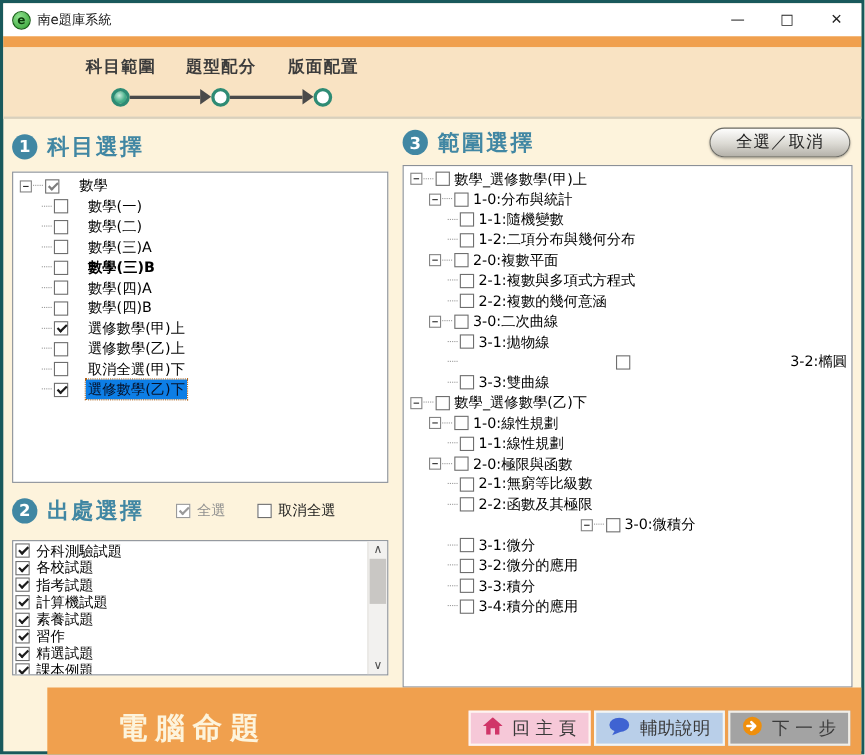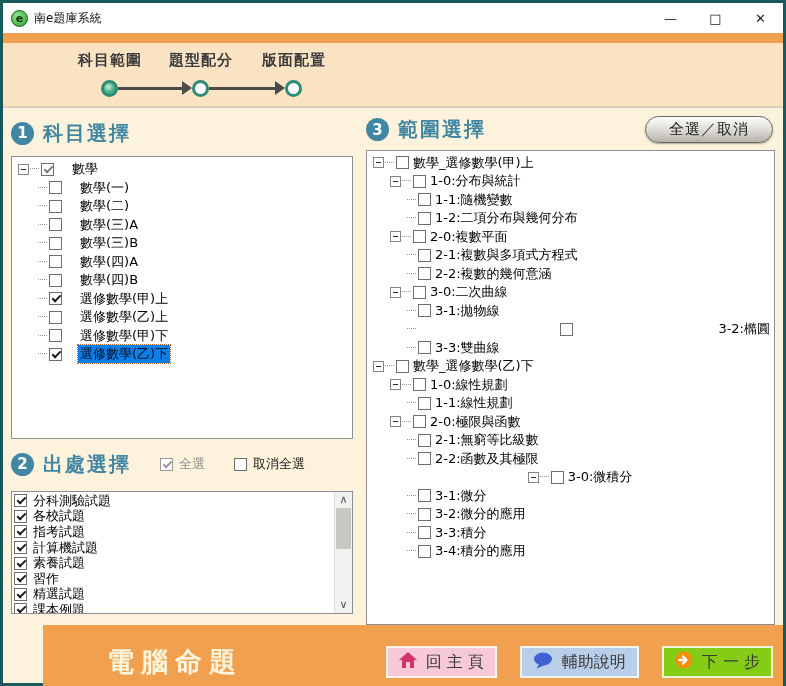--- a/index.html
+++ b/index.html
@@ -54,25 +54,25 @@
   .source-row{display:flex;align-items:center;gap:6px;height:15.6px;font-size:13px;color:#000;white-space:nowrap;}
   .scrollbar{width:17px;background:#f2f1ef;border-left:1px solid #e3e1de;display:flex;flex-direction:column;}
   .sb-arrow{height:16px;color:#505050;font-size:11px;line-height:15px;text-align:center;cursor:pointer;}
   .sb-track{flex:1;position:relative;}
   .sb-thumb{position:absolute;top:0;left:1px;right:1px;height:46%;background:#c9c7c4;cursor:pointer;}
   
   .pill-btn{margin-left:auto;margin-right:2px;width:128px;height:27px;border-radius:14px;border:1px solid #6b6b66;background:linear-gradient(#fefefd,#dbd9d3 55%,#b5b2aa);font-size:15px;color:#222;letter-spacing:1px;display:flex;align-items:center;justify-content:center;cursor:pointer;box-shadow:0 1px 2px rgba(0,0,0,.35);font-family:inherit;}
   
   .footer{height:74px;background:#f0a04e;display:flex;align-items:center;flex:0 0 auto;margin-left:40px;}
   .brand{margin-left:64px;font-size:27px;font-weight:bold;color:#fdf4dc;letter-spacing:7px;}
-  .footer-buttons{margin-left:auto;margin-right:10px;display:flex;gap:23px;padding-left:28px;}
+  .footer-buttons{margin-left:auto;margin-right:10px;display:flex;gap:3px;padding-left:28px;}
   .fbtn{height:32px;display:flex;align-items:center;gap:9px;padding:0 11px;border:2px solid rgba(255,252,245,.85);font-size:16px;color:#3a3a3a;cursor:pointer;font-family:inherit;}
   .fbtn.pink{background:#f6c8d8;}
   .fbtn.blue{background:#b9cfe9;}
-  .fbtn.cream{background:#84cc16;}
+  .fbtn.cream{background:#a3a3a3;}
 </style>
 </head>
 <body>
 
 <div class="window">
 
   <div class="titlebar">
     <span class="app-icon">e</span>
     <span class="title">南e題庫系統</span>
     <div class="win-controls">
@@ -119,21 +119,21 @@
           <div class="tree-row" style="padding-left: 24px;">
             <span class="stub"></span>
             <span class="cb"></span>
             <span class="lbl" style="margin-left: 16px;">數學(二)</span>
           </div>
           <div class="tree-row" style="padding-left: 24px;">
             <span class="stub"></span>
             <span class="cb"></span>
             <span class="lbl" style="margin-left: 16px;">數學(三)A</span>
           </div>
-          <div class="tree-row" style="padding-left: 24px;">
+          <div class="tree-row" style="padding-left: 24px; font-weight: bold;">
             <span class="stub"></span>
             <span class="cb"></span>
             <span class="lbl" style="margin-left: 16px;">數學(三)B</span>
           </div>
           <div class="tree-row" style="padding-left: 24px;">
             <span class="stub"></span>
             <span class="cb"></span>
             <span class="lbl" style="margin-left: 16px;">數學(四)A</span>
           </div>
           <div class="tree-row" style="padding-left: 24px;">
@@ -147,21 +147,21 @@
             <span class="lbl" style="margin-left: 16px;">選修數學(甲)上</span>
           </div>
           <div class="tree-row" style="padding-left: 24px;">
             <span class="stub"></span>
             <span class="cb"></span>
             <span class="lbl" style="margin-left: 16px;">選修數學(乙)上</span>
           </div>
           <div class="tree-row" style="padding-left: 24px;">
             <span class="stub"></span>
             <span class="cb"></span>
-            <span class="lbl" style="margin-left: 16px;">選修數學(甲)下</span>
+            <span class="lbl" style="margin-left: 16px;">取消全選(甲)下</span>
           </div>
           <div class="tree-row" style="padding-left: 24px;">
             <span class="stub"></span>
             <span class="cb checked"></span>
             <span class="lbl selected" style="margin-left: 16px;">選修數學(乙)下</span>
           </div>
         </div>
 
       <div class="panel-header src-header">
         <span class="num-circle">2</span>

